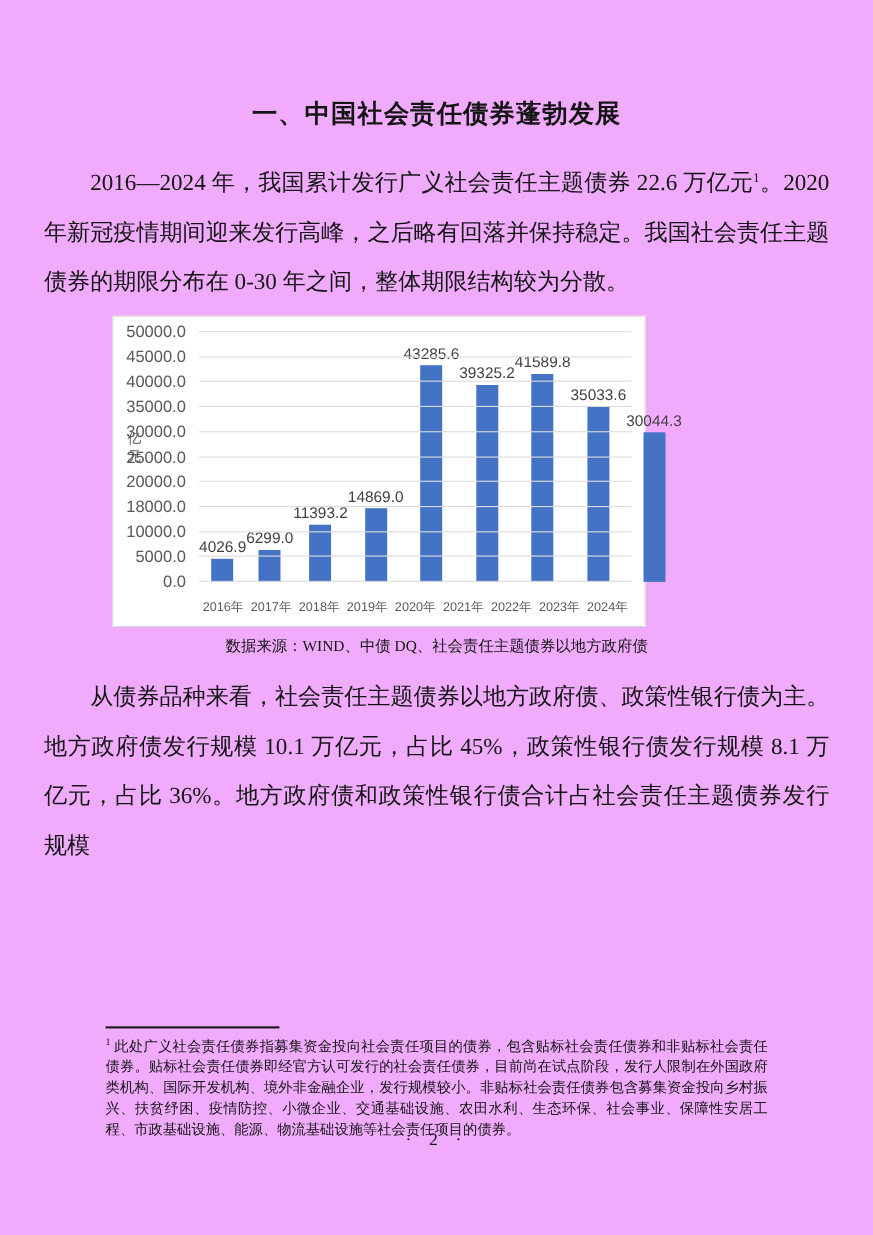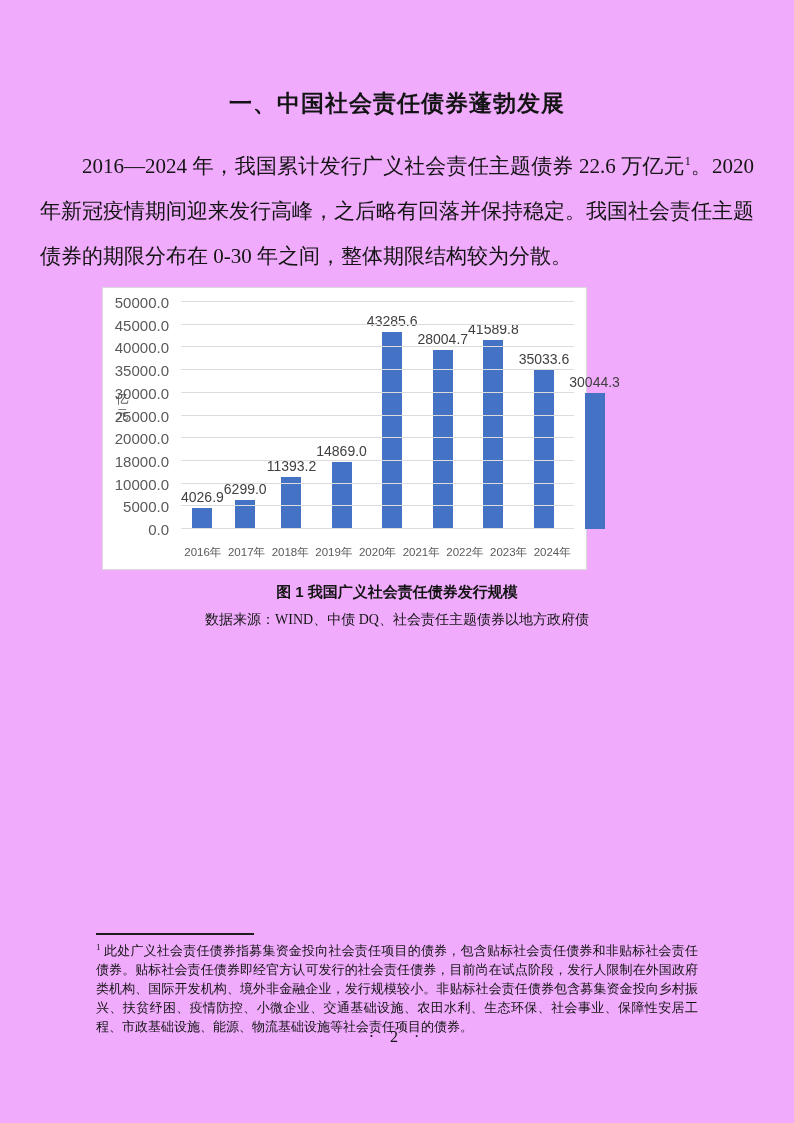--- a/index.html
+++ b/index.html
@@ -130,21 +130,21 @@
             </div>
             <div class="bar-col">
               <div class="bar-label" style="color: rgb(64, 64, 64);">14869.0</div>
               <div class="bar" style="height: 29.738%; background: rgb(68, 114, 196);"></div>
             </div>
             <div class="bar-col">
               <div class="bar-label" style="color: rgb(64, 64, 64);">43285.6</div>
               <div class="bar" style="height: 86.5712%; background: rgb(68, 114, 196);"></div>
             </div>
             <div class="bar-col">
-              <div class="bar-label" style="color: rgb(64, 64, 64);">28004.7</div>
+              <div class="bar-label" style="color: rgb(64, 64, 64);">39325.2</div>
               <div class="bar" style="height: 78.6504%; background: rgb(68, 114, 196);"></div>
             </div>
             <div class="bar-col">
               <div class="bar-label" style="color: rgb(64, 64, 64);">41589.8</div>
               <div class="bar" style="height: 83.1796%; background: rgb(68, 114, 196);"></div>
             </div>
             <div class="bar-col">
               <div class="bar-label" style="color: rgb(64, 64, 64);">35033.6</div>
               <div class="bar" style="height: 70.0672%; background: rgb(68, 114, 196);"></div>
             </div>
@@ -170,24 +170,24 @@
           <div class="x-label">2017年</div>
           <div class="x-label">2018年</div>
           <div class="x-label">2019年</div>
           <div class="x-label">2020年</div>
           <div class="x-label">2021年</div>
           <div class="x-label">2022年</div>
           <div class="x-label">2023年</div>
           <div class="x-label">2024年</div>
         </div>
     </div>
-    <figcaption>图 1  我国广义社会责任债券发行规模</figcaption>
     <div class="source-line">数据来源：WIND、中债 DQ、社会责任主题债券以地方政府债</div>
   </figure>
 
+  <p class="body-para second">从债券品种来看，社会责任主题债券以地方政府债、政策性银行债为主。地方政府债发行规模 10.1 万亿元，占比 45%，政策性银行债发行规模 8.1 万亿元，占比 36%。地方政府债和政策性银行债合计占社会责任主题债券发行规模</p>
 
   <div class="footnote-area">
     <div class="fn-rule"></div>
     <p class="footnote"><sup class="fn-marker">1</sup> <span>此处广义社会责任债券指募集资金投向社会责任项目的债券，包含贴标社会责任债券和非贴标社会责任债券。贴标社会责任债券即经官方认可发行的社会责任债券，目前尚在试点阶段，发行人限制在外国政府类机构、国际开发机构、境外非金融企业，发行规模较小。非贴标社会责任债券包含募集资金投向乡村振兴、扶贫纾困、疫情防控、小微企业、交通基础设施、农田水利、生态环保、社会事业、保障性安居工程、市政基础设施、能源、物流基础设施等社会责任项目的债券。</span></p>
   </div>
 
   <div class="page-num">· 2 ·</div>
 
 </div>
 

